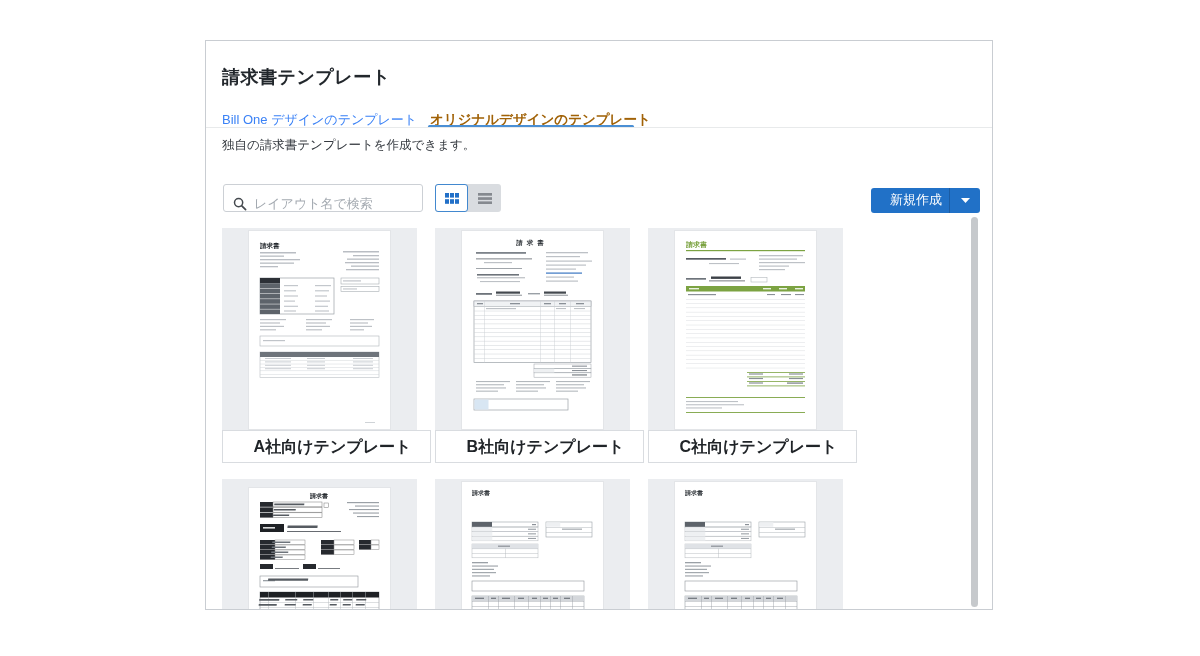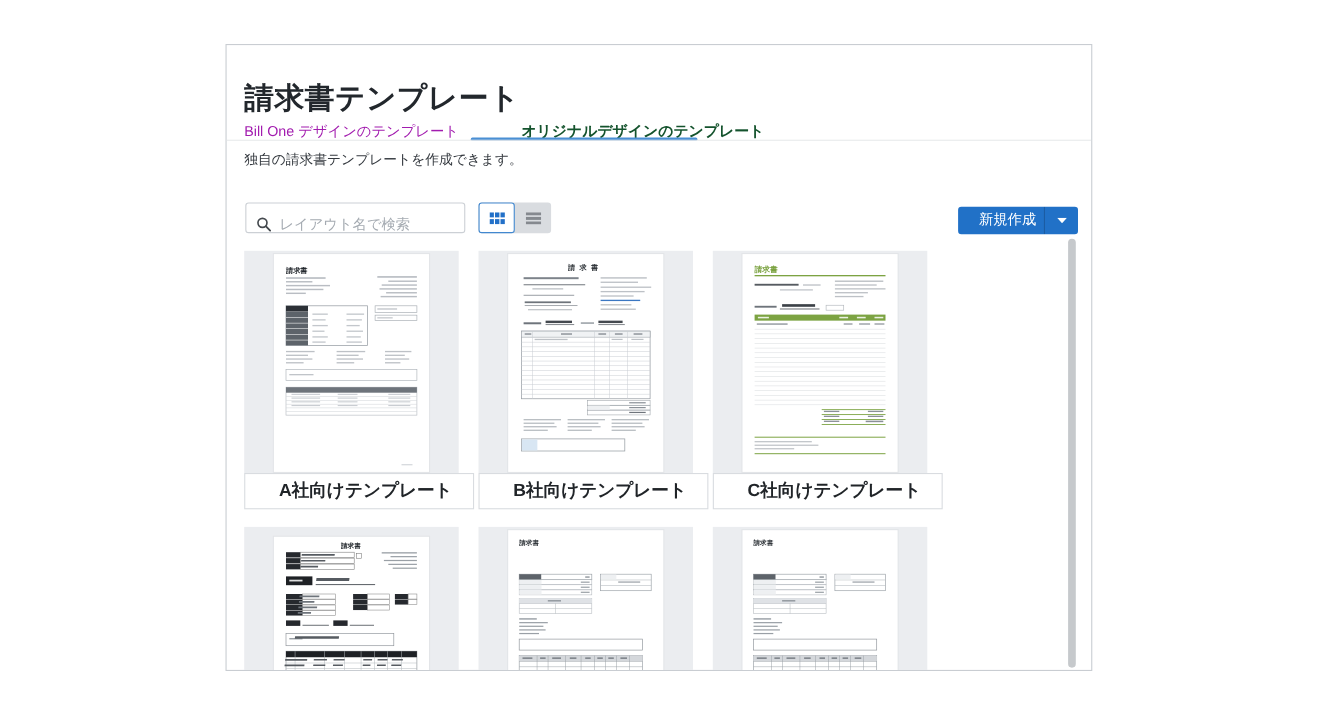--- a/index.html
+++ b/index.html
@@ -1,23 +1,23 @@
 <!DOCTYPE html>
 <html><head>
 <meta charset="utf-8">
 <style>
   html,body{margin:0;padding:0;background:#ffffff;}
   body{width:1200px;height:656px;position:relative;overflow:hidden;
        font-family:"Liberation Sans",sans-serif;color:#23282d;}
   .panel{position:absolute;left:205px;top:40px;width:786px;height:568px;
          background:#fff;border:1px solid #c9cdd2;overflow:hidden;}
-  .page-title{position:absolute;left:16px;top:12px;font-size:27px;font-weight:700;
+  .page-title{position:absolute;left:16px;top:12px;font-size:18px;font-weight:700;
               color:#22272c;letter-spacing:.5px;}
-  .tab{position:absolute;top:70px;font-size:13px;color:#a21caf;cursor:pointer;white-space:nowrap;}
-  .tab.active{font-weight:700;color:#14532d;font-size:13.5px;margin-left:44px;}
+  .tab{position:absolute;top:70px;font-size:13px;color:#3b82f6;cursor:pointer;white-space:nowrap;}
+  .tab.active{font-weight:700;color:#a16207;font-size:13.5px;}
   .tab-underline{position:absolute;left:222px;top:84px;width:206px;height:3px;
                  background:#4a8fd4;border-radius:2px;}
   .tabs-divider{position:absolute;left:0;top:86px;width:100%;height:1px;background:#e8eaeb;}
   .desc{position:absolute;left:16px;top:96px;font-size:12.5px;color:#34393f;margin:0;}
   .search-box{position:absolute;left:17px;top:143px;width:198px;height:26px;
               border:1px solid #ccd0d5;border-radius:3px;background:#fff;display:flex;align-items:flex-end;}
   .search-box svg{margin-left:9px;flex:none;}
   .search-box input{border:none;outline:none;background:transparent;flex:1;min-width:0;
               font-size:13px;padding:0 6px 0 7px;color:#23282d;font-family:inherit;}
   .search-box input::placeholder{color:#a4aab1;}

